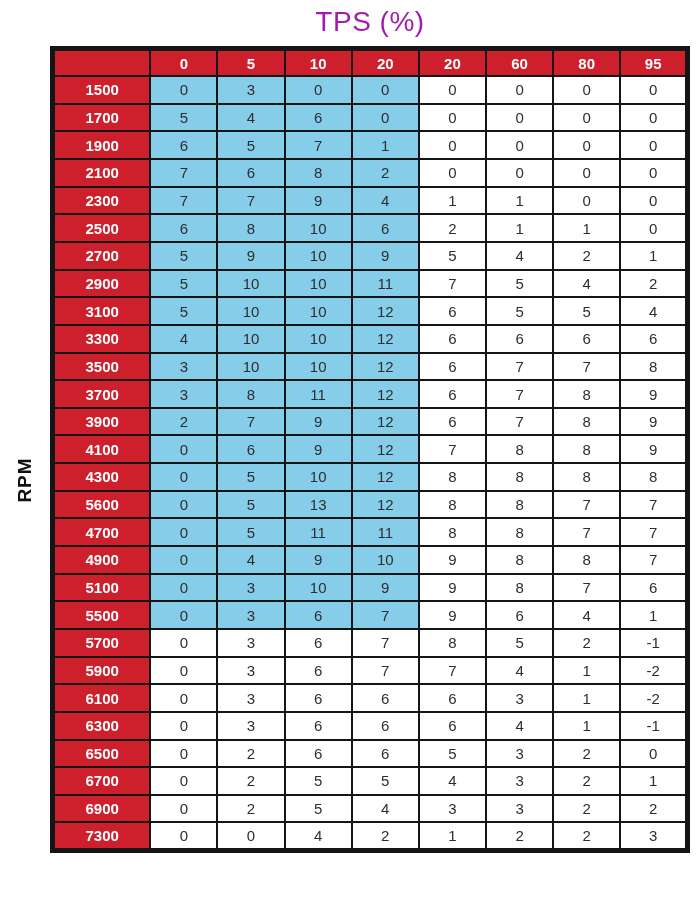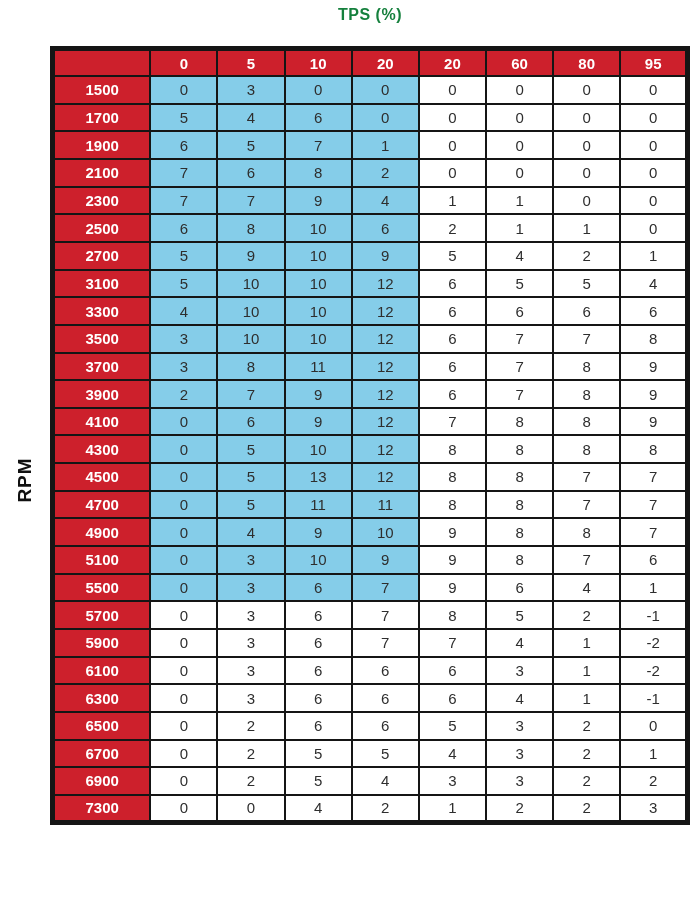--- a/index.html
+++ b/index.html
@@ -3,24 +3,24 @@
 <meta charset="utf-8">
 <style>
   * { margin: 0; padding: 0; box-sizing: border-box; }
   html, body { width: 700px; height: 918px; background: #ffffff; }
   body { font-family: "Liberation Sans", sans-serif; position: relative; overflow: hidden; }
 
   .chart-title {
     position: absolute;
     left: 50px; top: 6px; width: 640px;
     text-align: center;
-    font-size: 16px;
-    font-weight: bold;
+    font-size: 28px;
+    font-weight: normal;
     letter-spacing: 0.5px;
-    color: #15803d;
+    color: #a21caf;
   }
 
   .rpm-axis {
     position: absolute;
     left: 0; top: 46px;
     width: 50px; height: 867px;
     display: flex; align-items: center; justify-content: center;
   }
   .rpm-axis span {
     transform: rotate(-90deg);
@@ -176,20 +176,31 @@
           <td class="hl">5</td>
           <td class="hl">9</td>
           <td class="hl">10</td>
           <td class="hl">9</td>
           <td>5</td>
           <td>4</td>
           <td>2</td>
           <td>1</td>
         </tr>
         <tr>
+          <th>2900</th>
+          <td class="hl">5</td>
+          <td class="hl">10</td>
+          <td class="hl">10</td>
+          <td class="hl">11</td>
+          <td>7</td>
+          <td>5</td>
+          <td>4</td>
+          <td>2</td>
+        </tr>
+        <tr>
           <th>3100</th>
           <td class="hl">5</td>
           <td class="hl">10</td>
           <td class="hl">10</td>
           <td class="hl">12</td>
           <td>6</td>
           <td>5</td>
           <td>5</td>
           <td>4</td>
         </tr>
@@ -253,21 +264,21 @@
           <td class="hl">0</td>
           <td class="hl">5</td>
           <td class="hl">10</td>
           <td class="hl">12</td>
           <td>8</td>
           <td>8</td>
           <td>8</td>
           <td>8</td>
         </tr>
         <tr>
-          <th>4500</th>
+          <th>5600</th>
           <td class="hl">0</td>
           <td class="hl">5</td>
           <td class="hl">13</td>
           <td class="hl">12</td>
           <td>8</td>
           <td>8</td>
           <td>7</td>
           <td>7</td>
         </tr>
         <tr>

